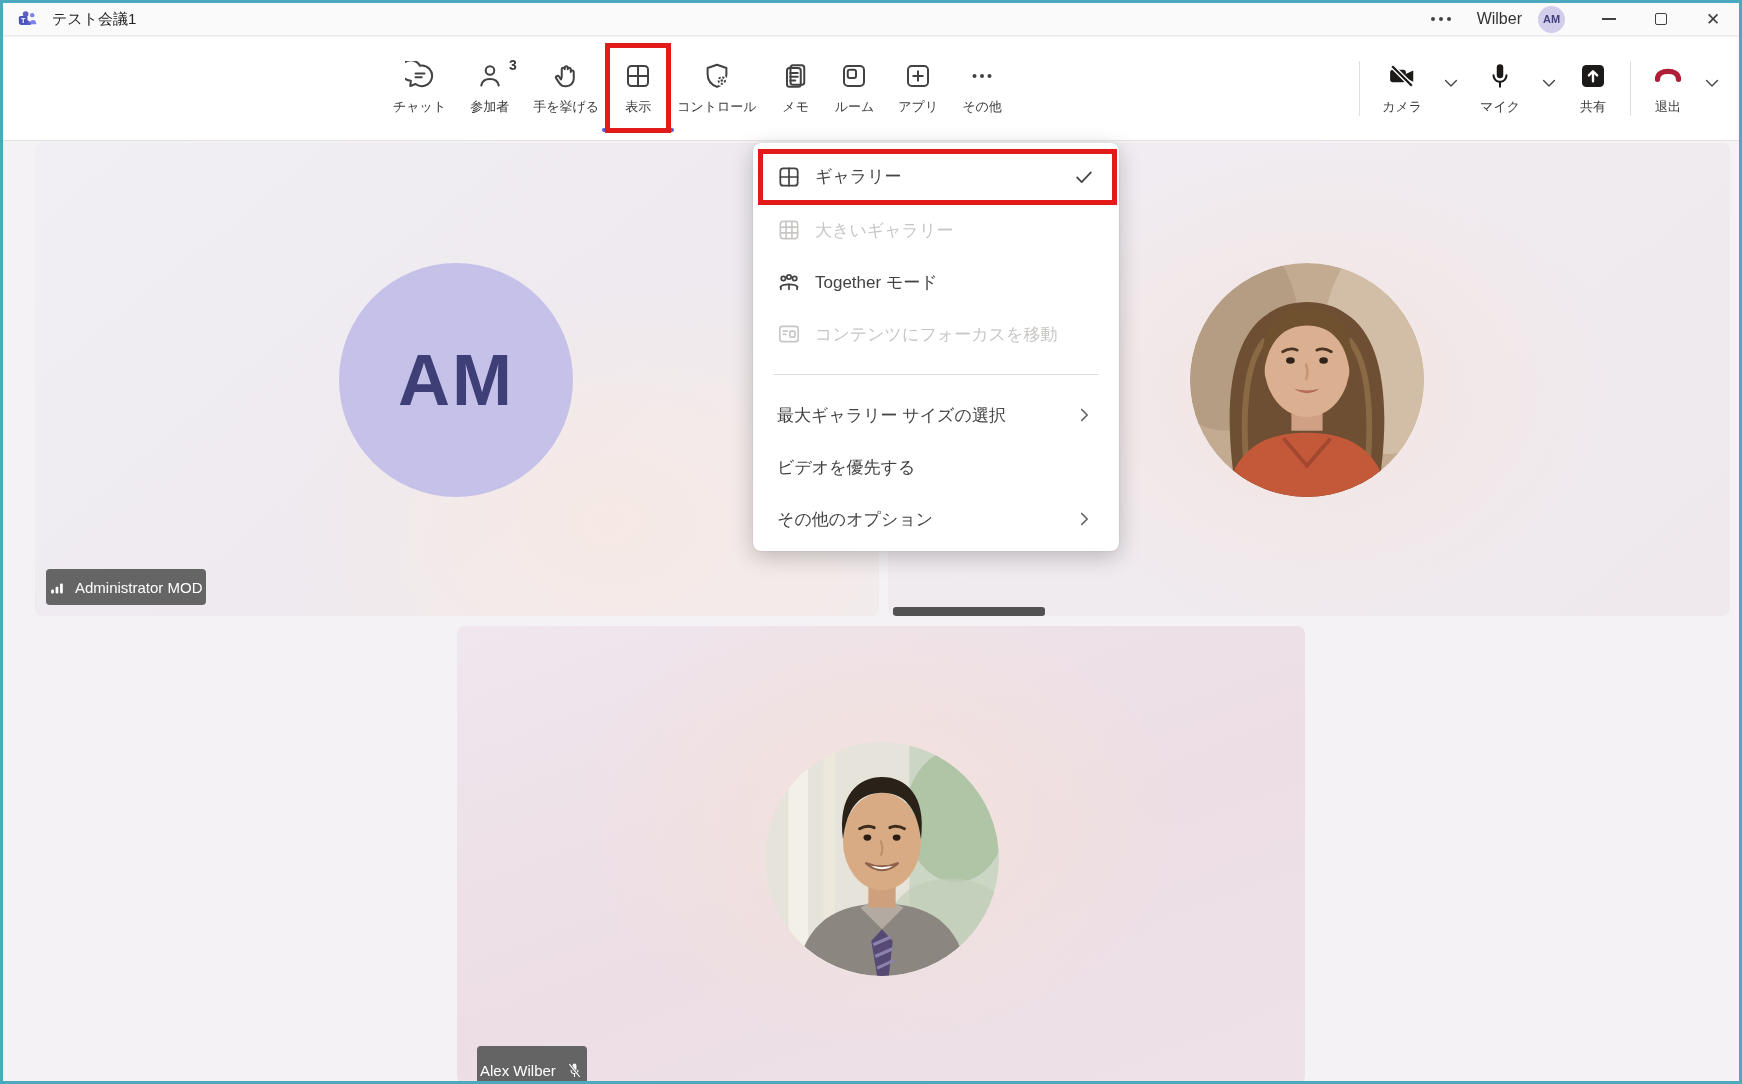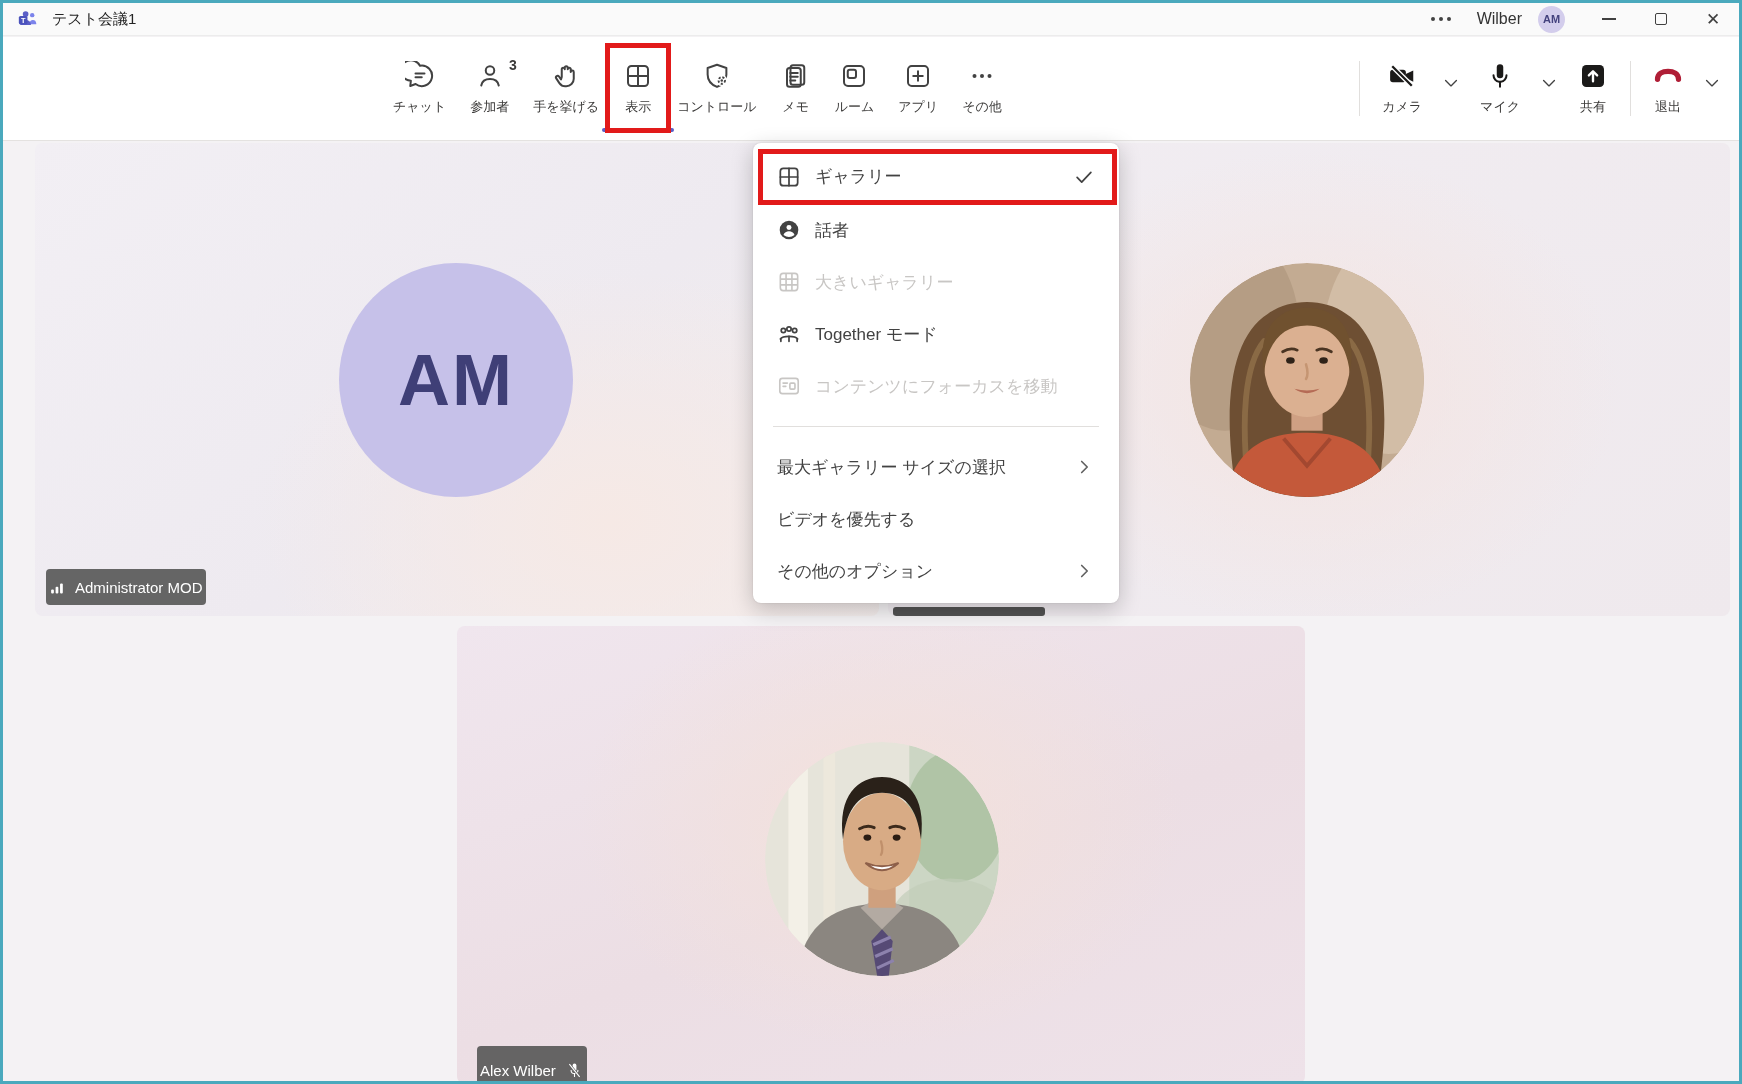--- a/index.html
+++ b/index.html
@@ -377,30 +377,20 @@
         </span>
       <span class="mlabel">ギャラリー</span>
       <span class="mtrail">
           <svg viewBox="0 0 24 24">
         <path d="M4.5 12.5l5 5L19.5 7" fill="none" stroke="#424242" stroke-width="1.9" stroke-linecap="round" stroke-linejoin="round"></path>
       </svg>
         </span>
       <span class="anno" style="top:0;bottom:-1px;left:5px;right:2px;"></span>
     </div>
 
-    <div class="mi">
-      <span class="micon">
-          <svg viewBox="0 0 24 24">
-        <circle cx="12" cy="12" r="8.6" fill="#424242"></circle>
-        <circle cx="12" cy="9.6" r="2.3" fill="#fff"></circle>
-        <path d="M6.9 16.5c.8-2.3 2.8-3.4 5.1-3.4s4.3 1.1 5.1 3.4a8.6 8.6 0 0 1-10.2 0z" fill="#fff"></path>
-      </svg>
-        </span>
-      <span class="mlabel">話者</span>
-    </div>
 
     <div class="mi disabled">
       <span class="micon">
           <svg viewBox="0 0 24 24">
         <g fill="none" stroke="#c8c6c4" stroke-width="1.5">
           <rect x="4" y="4" width="16" height="16" rx="2.6"></rect>
           <path d="M9.3 4v16M14.7 4v16M4 9.3h16M4 14.7h16"></path>
         </g>
       </svg>
         </span>

